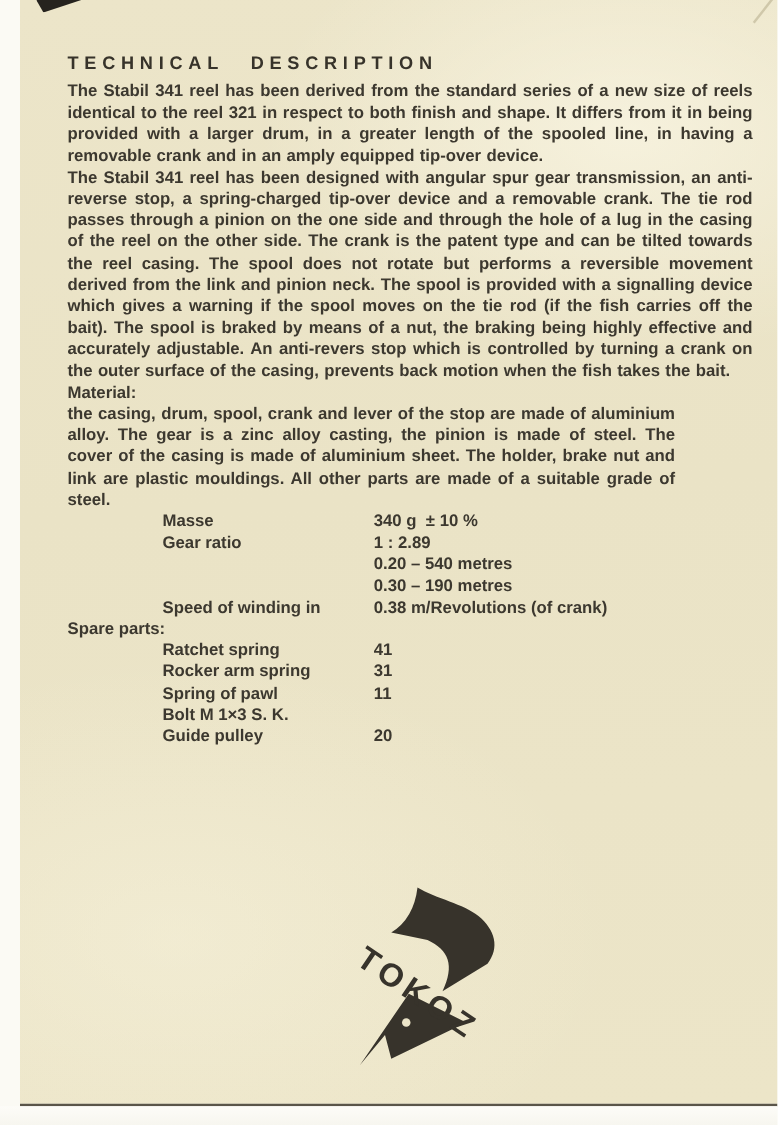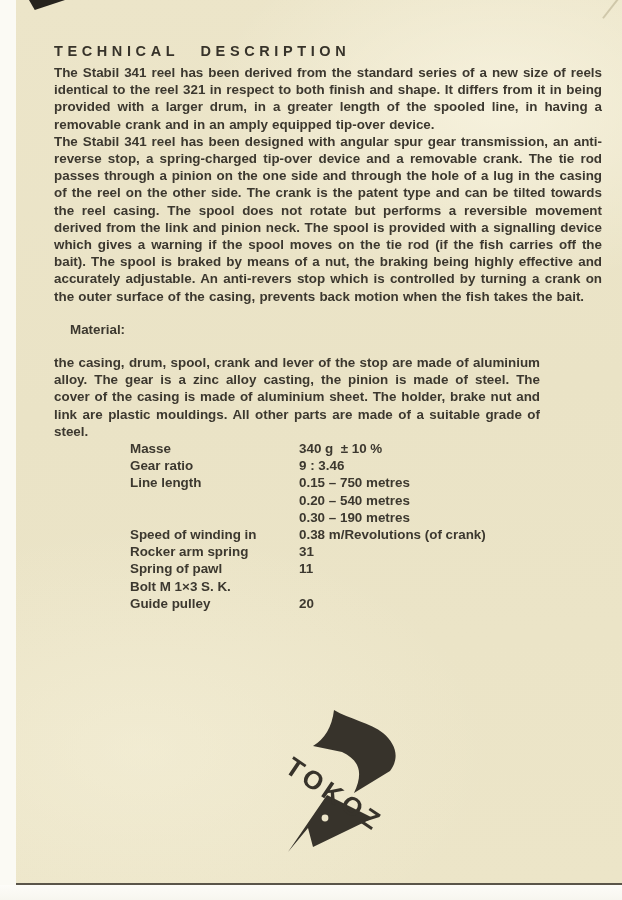--- a/index.html
+++ b/index.html
@@ -28,21 +28,21 @@
   }
   .content{
     position:absolute; left:38px; top:42px; width:548px;
     color:#3c382f; font-weight:bold; font-size:13.4px; line-height:17.2px;
   }
   .title{
     margin:0 0 4px 0; font-size:14.5px; line-height:18px;
     letter-spacing:4.6px; word-spacing:13px; color:#37332a;
   }
   p.body{ margin:0; text-align:justify; word-spacing:.5px; }
-  .heading{ margin:16px; }
+  .heading{ margin:0; }
   .indented{ margin:0 0 0 62px; width:486px; text-align:justify; }
   .kv-row{ position:relative; margin-left:62px; height:17.2px; }
   .kv-label{ display:inline-block; white-space:pre;margin-left:14px; }
   .kv-value{ position:absolute; left:183px; top:0; white-space:pre; }
   .logo{ position:absolute; left:263px; top:695px; width:175px; height:185px; }
   .logo svg{ position:absolute; left:0; top:0; }
   .logo-word{
     position:absolute; left:18px; top:56px; transform:rotate(34deg);
     transform-origin:0 0; font-size:26px; font-weight:bold;
     letter-spacing:4px; color:#37332b; white-space:pre;
@@ -69,40 +69,41 @@
       <div class="heading">Material:</div>
       <p class="body indented">the casing, drum, spool, crank and lever of the stop are made of aluminium alloy. The gear is a zinc alloy casting, the pinion is made of steel. The cover of the casing is made of aluminium sheet. The holder, brake nut and link are plastic mouldings. All other parts are made of a suitable grade of steel.</p>
 
 
       <div class="kv-row">
         <span class="kv-label">Masse</span>
         <span class="kv-value">340 g  ± 10 %</span>
       </div>
       <div class="kv-row">
         <span class="kv-label">Gear ratio</span>
-        <span class="kv-value">9 : 3.46</span>
-      </div>
-      <div class="kv-row">
-        <span class="kv-label">Line length</span>
-        <span class="kv-value">0.15 – 750 metres</span>
+        <span class="kv-value">1 : 2.89</span>
       </div>
       <div class="kv-row">
         <span class="kv-label"></span>
         <span class="kv-value">0.20 – 540 metres</span>
       </div>
       <div class="kv-row">
         <span class="kv-label"></span>
         <span class="kv-value">0.30 – 190 metres</span>
       </div>
       <div class="kv-row">
         <span class="kv-label">Speed of winding in</span>
         <span class="kv-value">0.38 m/Revolutions (of crank)</span>
       </div>
 
+      <div class="heading">Spare parts:</div>
 
+      <div class="kv-row">
+        <span class="kv-label">Ratchet spring</span>
+        <span class="kv-value">41</span>
+      </div>
       <div class="kv-row">
         <span class="kv-label">Rocker arm spring</span>
         <span class="kv-value">31</span>
       </div>
       <div class="kv-row">
         <span class="kv-label">Spring of pawl</span>
         <span class="kv-value">11</span>
       </div>
       <div class="kv-row">
         <span class="kv-label">Bolt M 1×3 S. K.</span>

